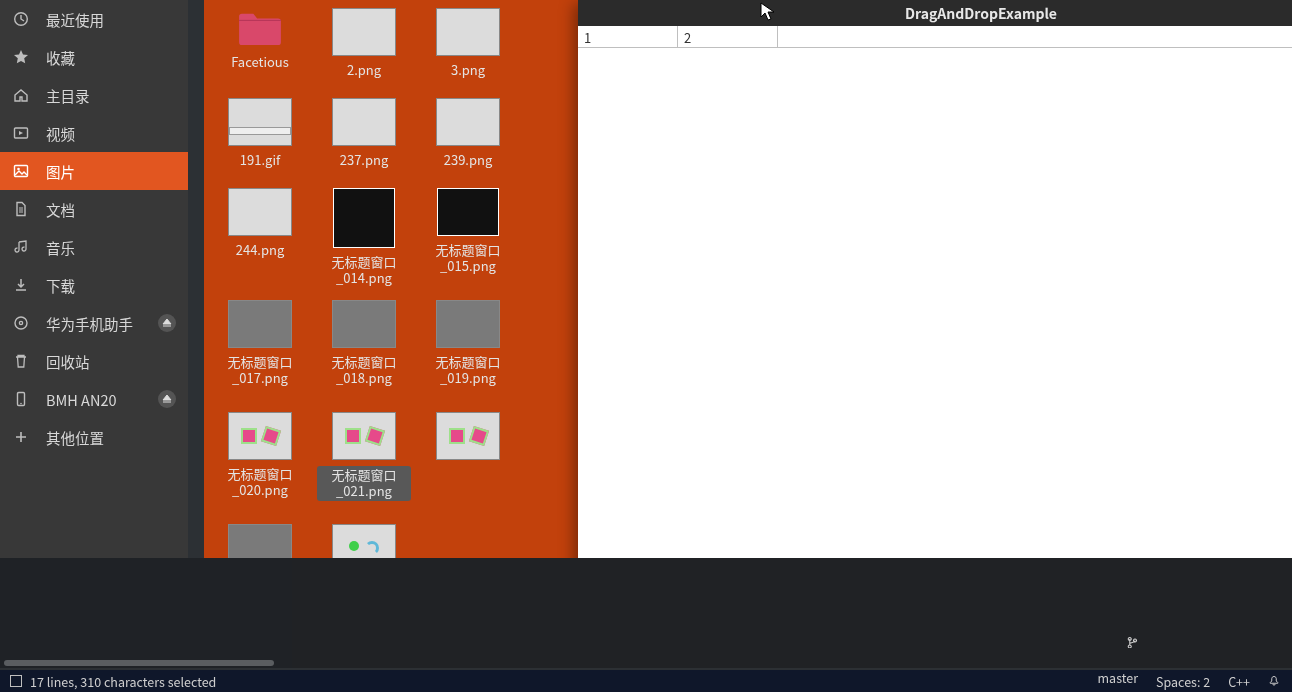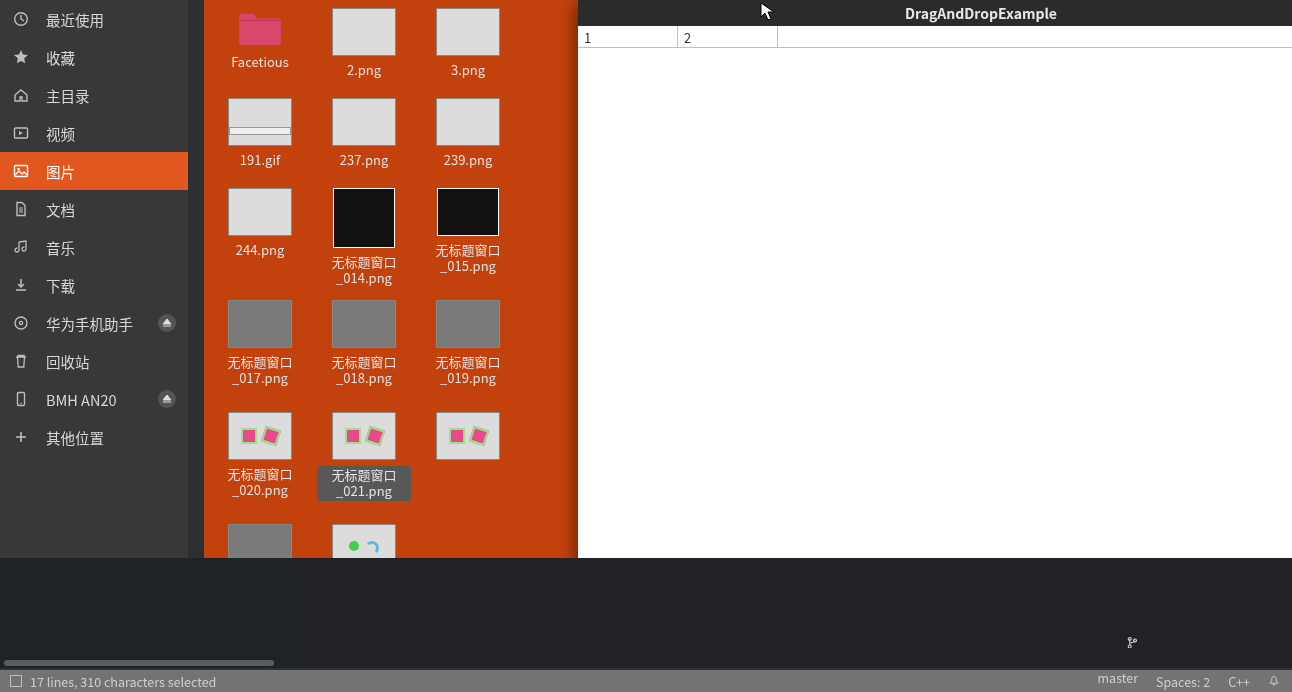--- a/index.html
+++ b/index.html
@@ -40,21 +40,21 @@
 
 
 .cursor { position:absolute; left:760px; top:2px; width:16px; height:20px; pointer-events:none; }
 .cursor svg { width:16px; height:20px; }
 
 
 .editor-bg { position:absolute; left:0; top:558px; width:1292px; height:110px; background:#202225; }
 .editor-strip { position:absolute; left:0; top:558px; width:292px; height:110px; background:#1f2226; }
 .hscroll { position:absolute; left:4px; top:660px; width:270px; height:6px; background:#5a5d60; border-radius:3px; }
 
-.statusline { position:absolute; left:0; bottom:0; height:22px; width:1292px; background:#737373; display:flex; align-items:center; font-size:12.5px; color:#cfcfcf; }
+.statusline { position:absolute; left:0; bottom:0; height:22px; width:1292px; background:#0f172a; display:flex; align-items:center; font-size:12.5px; color:#cfcfcf; }
 .statusline .sl-left { display:flex; align-items:center; gap:8px; padding-left:10px; }
 .statusline .sl-right { margin-left:auto; display:flex; align-items:center; gap:18px; padding-right:12px; }
 .sqicon { width:12px; height:12px; border:1.5px solid #bfbfbf; }
 .branchicon { width:12px; height:12px; }
 .kbd { border:2px solid #fef9c3; border-radius:2px; font-size:10px; padding:0 3px; margin-left:4px; }
 .bell { width:12px; height:12px; }
 
 
 .dotpink { width:16px; height:16px; background:#e64a8a; border:2px solid #9ee08a; }
 .dotpair { display:flex; gap:6px; }

